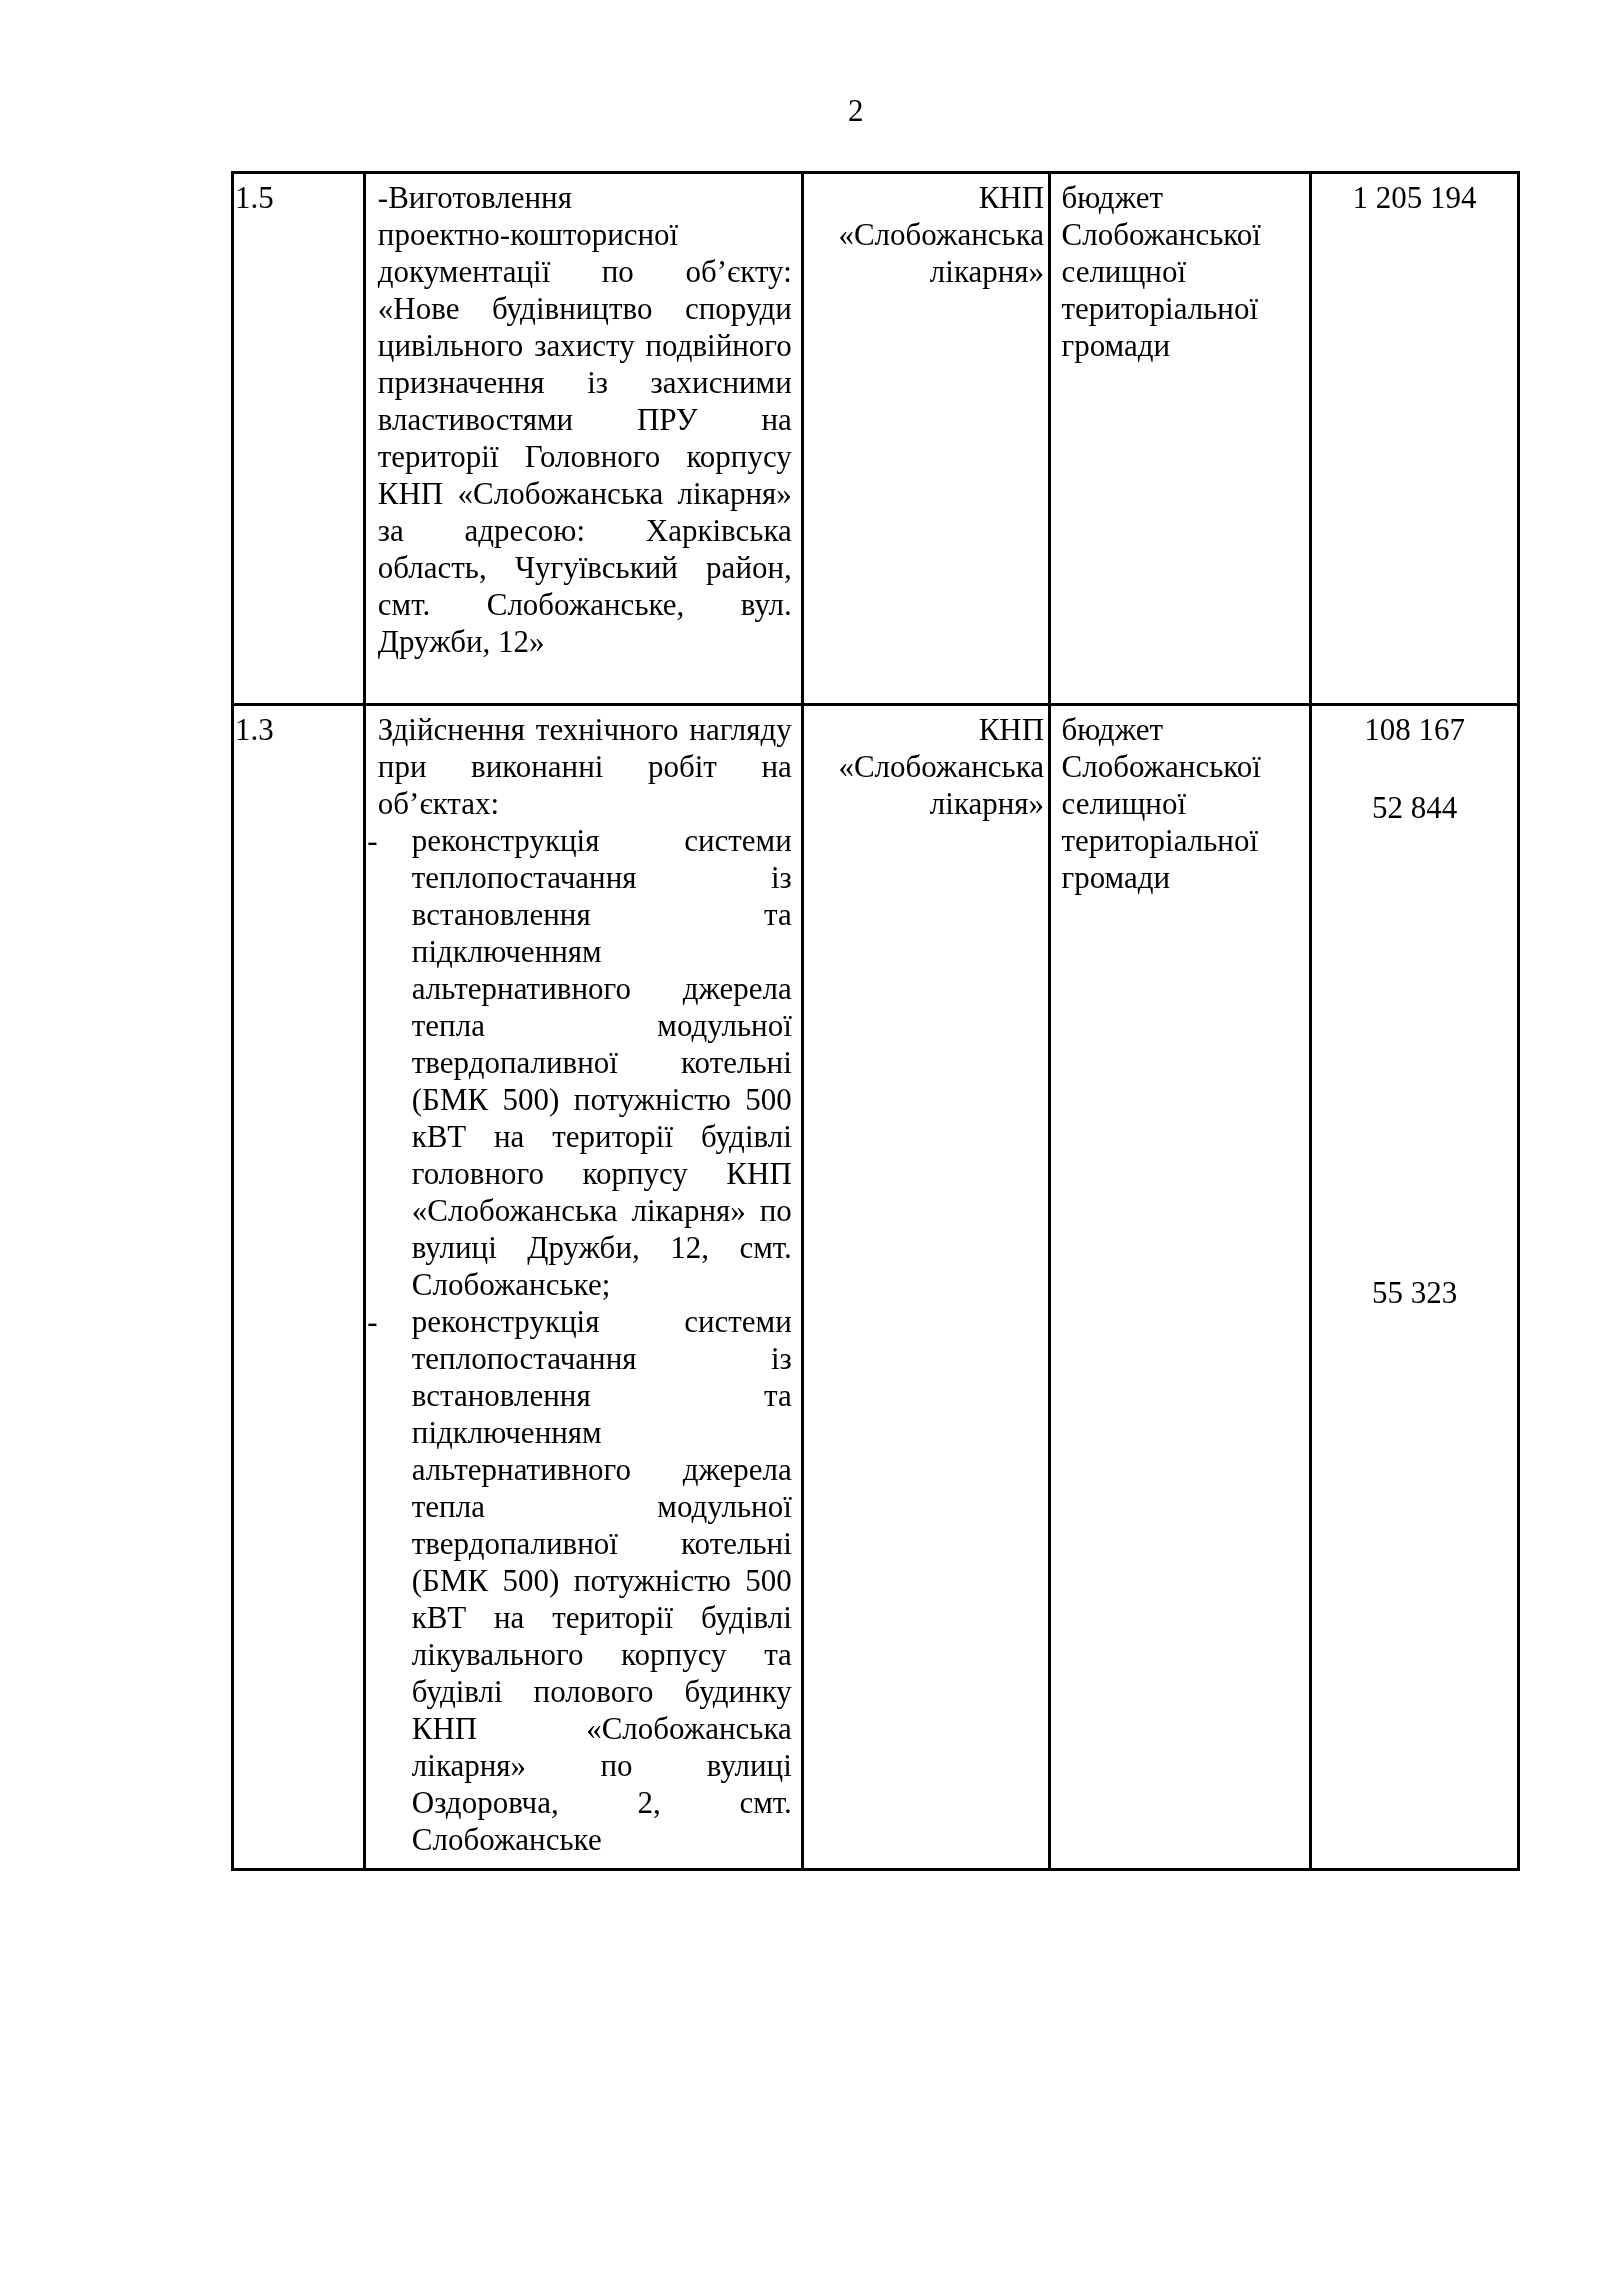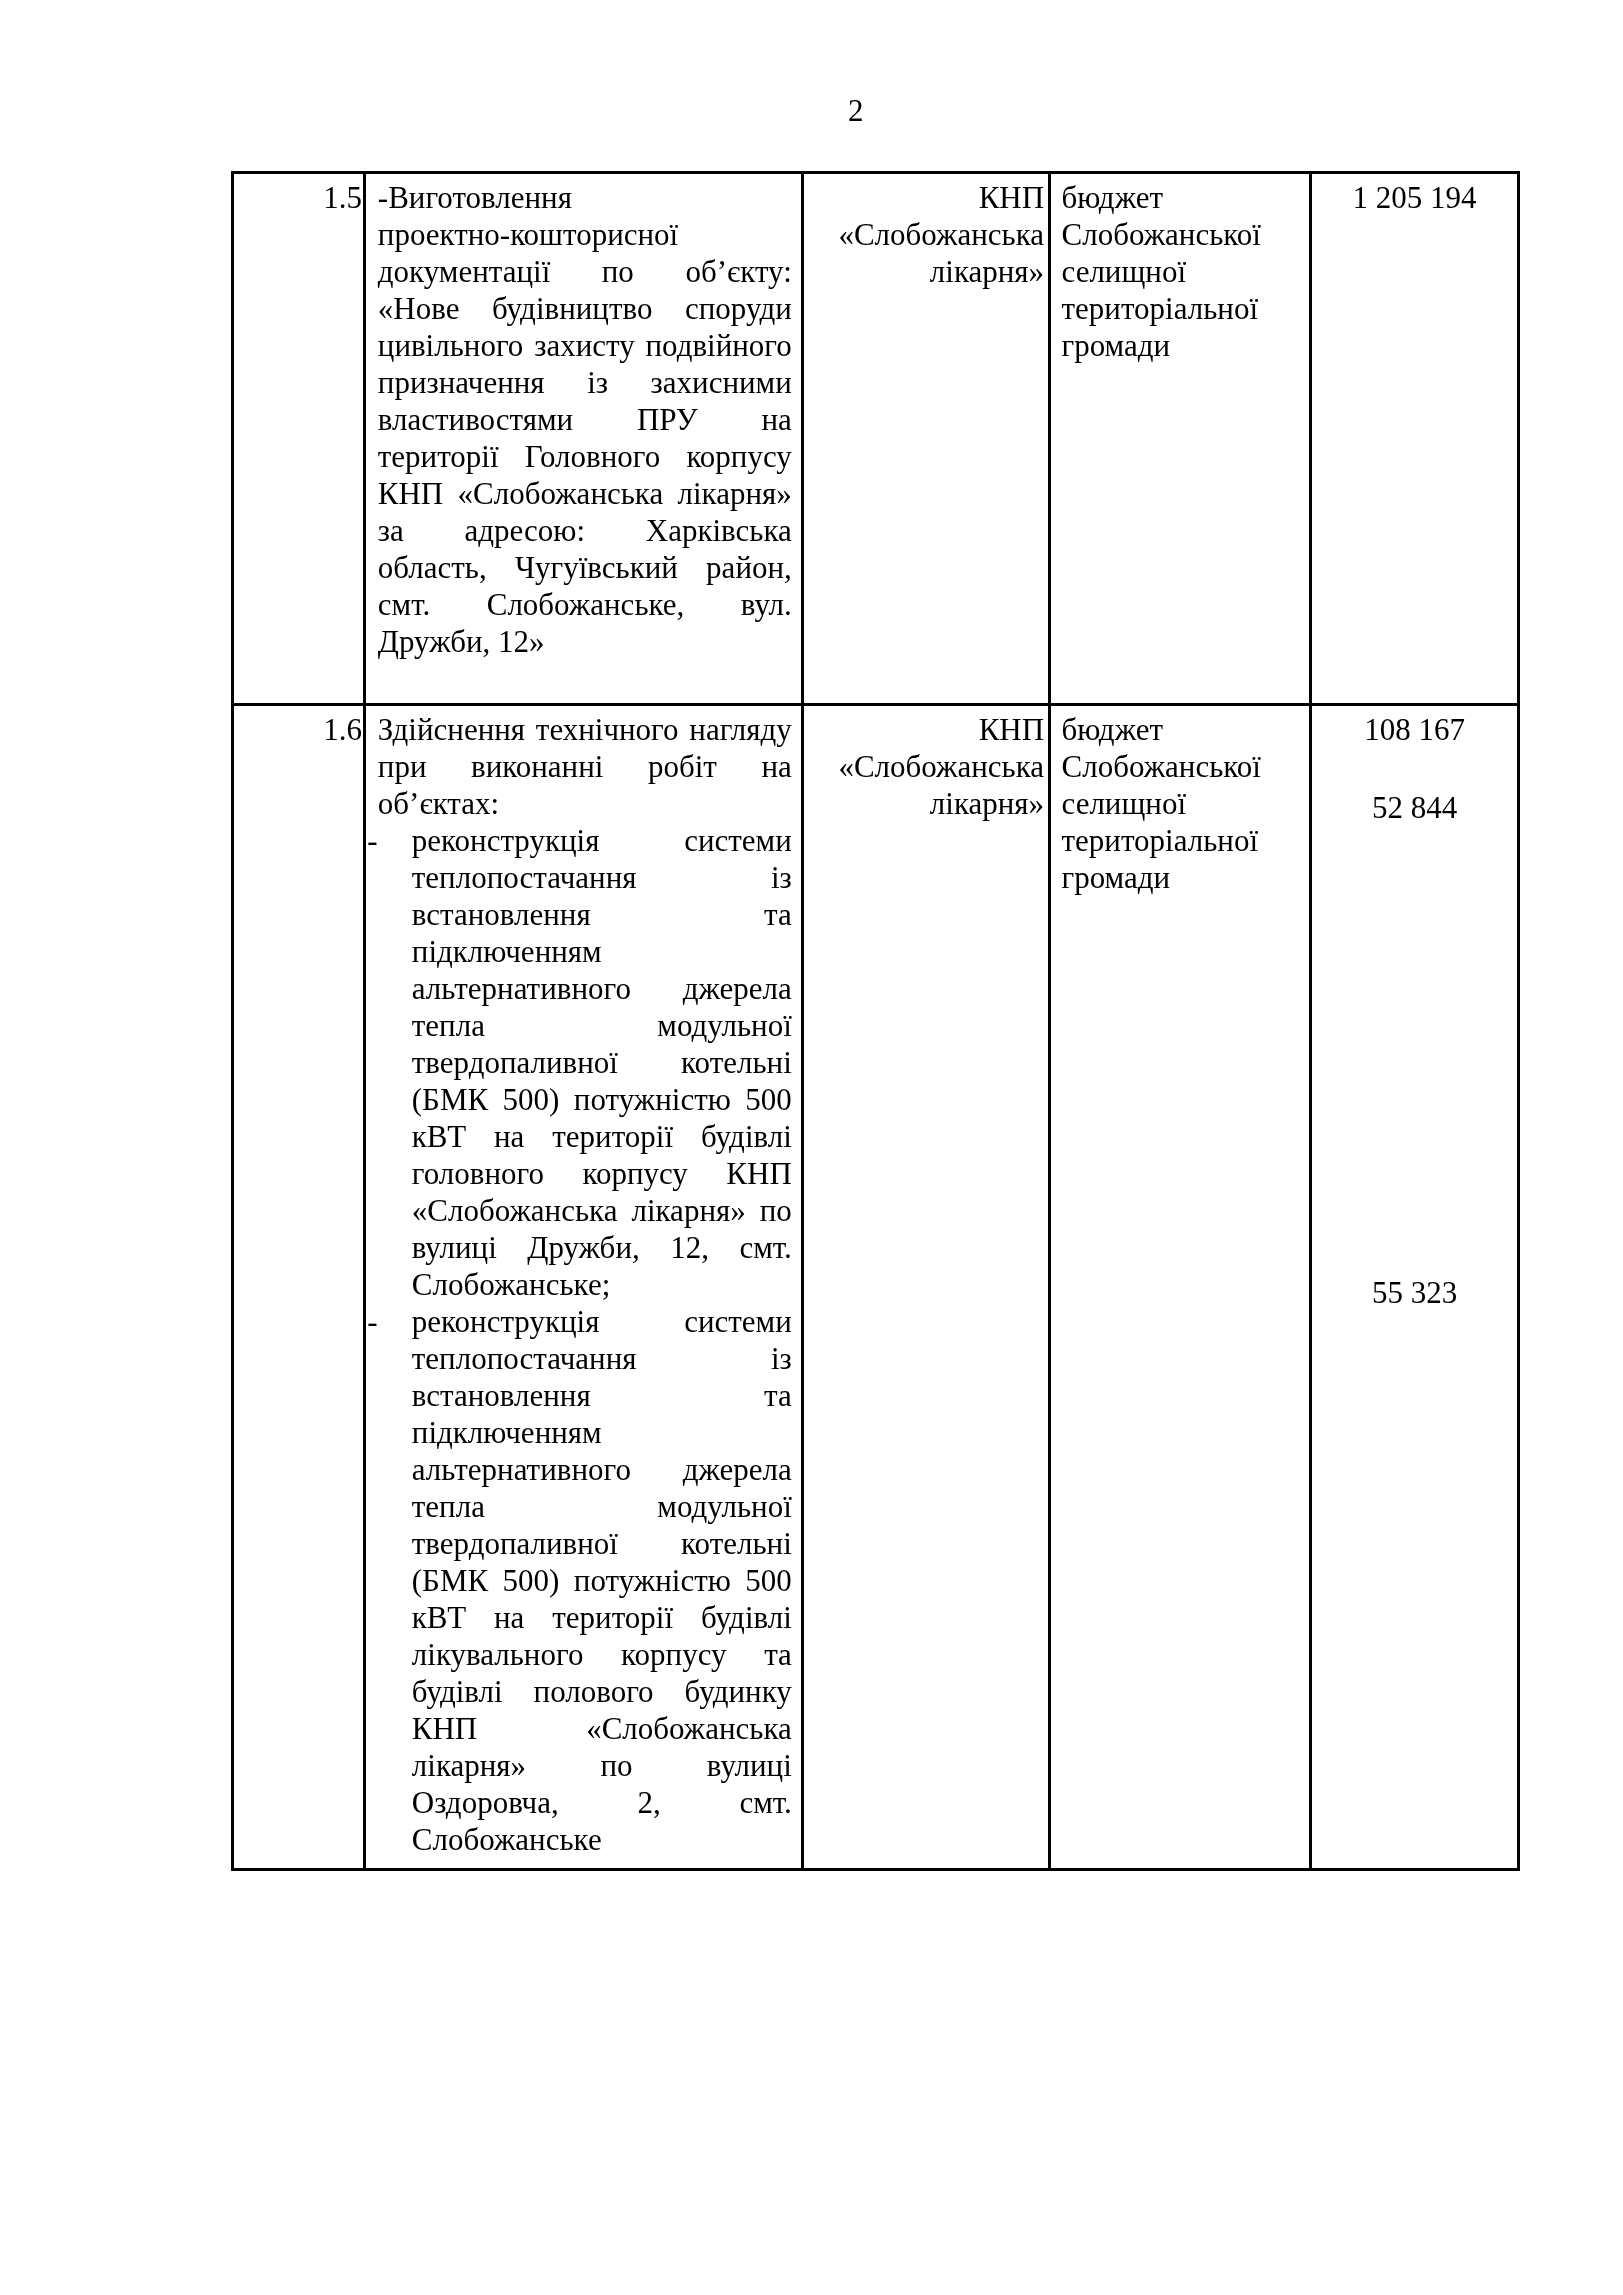--- a/index.html
+++ b/index.html
@@ -30,21 +30,21 @@
   table.doc-table td {
     border: 3.3px solid #000000;
     vertical-align: top;
     font-size: 31px;
     line-height: 37px;
     overflow: hidden;
   }
   tr.row-a { height: 532px; }
   tr.row-b { height: 1165px; }
 
-  td.c-num  { text-align: right; padding-top: 5.2px; }
+  td.c-num  { text-align: left; padding-top: 5.2px; }
   td.c-desc { padding: 5.2px 9.2px 5.2px 11.8px; }
   td.c-exec { text-align: right; padding: 5.2px 3.9px; }
   td.c-fund { text-align: left; padding: 5.2px 5.2px 5.2px 10.5px; }
   td.c-amt  { text-align: center; padding-top: 5.2px; }
 
   .first-line { display: flex; }
   .first-line .fw { flex: 1; text-align: left; }
 
   .para { text-align: justify; }
 
@@ -97,21 +97,21 @@
       <td class="c-fund">
         <div>бюджет Слобожанської селищної територіальної громади</div>
       </td>
       <td class="c-amt">
         <div class="amt">1 205 194</div>
       </td>
     </tr>
 
     <tr class="row-b">
       <td class="c-num">
-        <span>1.6</span>
+        <span>1.3</span>
       </td>
       <td class="c-desc">
         <div class="para">Здійснення технічного нагляду при виконанні робіт на об’єктах:</div>
         <div class="item">
           <span class="dash">-</span>
           <span class="item-text">реконструкція системи теплопостачання із встановлення та підключенням альтернативного джерела тепла модульної твердопаливної котельні (БМК 500) потужністю 500 кВТ на території будівлі головного корпусу КНП «Слобожанська лікарня» по вулиці Дружби, 12, смт. Слобожанське;</span>
         </div>
         <div class="item">
           <span class="dash">-</span>
           <span class="item-text">реконструкція системи теплопостачання із встановлення та підключенням альтернативного джерела тепла модульної твердопаливної котельні (БМК 500) потужністю 500 кВТ на території будівлі лікувального корпусу та будівлі полового будинку КНП «Слобожанська лікарня» по вулиці Оздоровча, 2, смт. Слобожанське</span>

